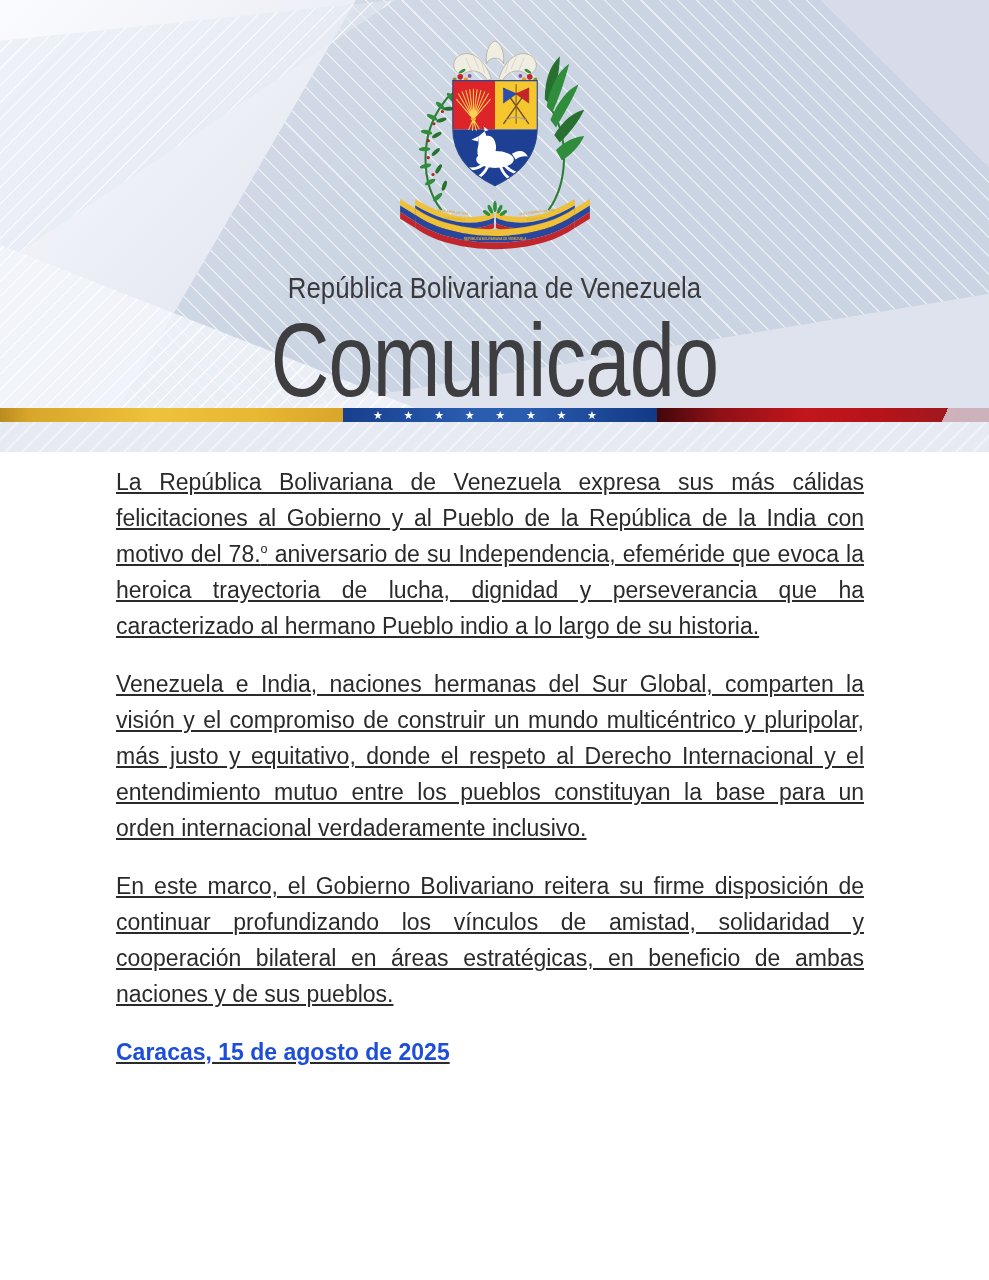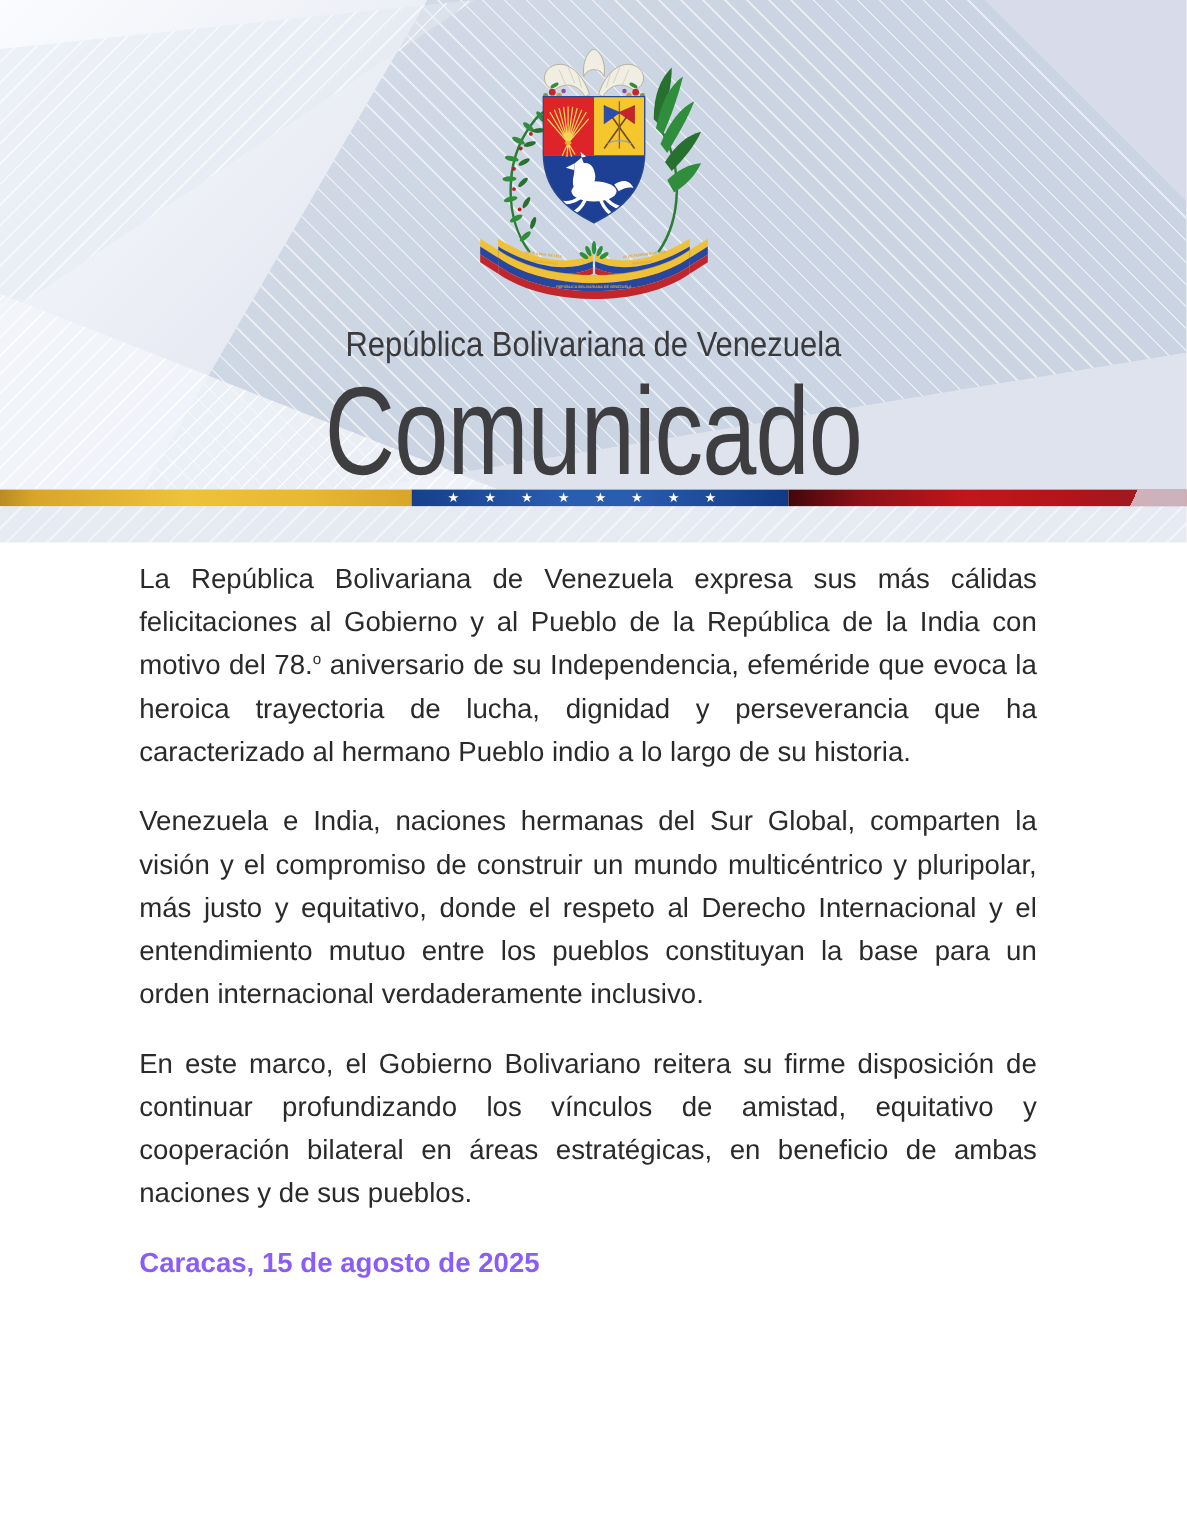--- a/index.html
+++ b/index.html
@@ -65,29 +65,29 @@
   }
   .stars span{color:#ffffff;font-size:11px;line-height:14px;}
   
   .subband{
     position:absolute;top:422px;left:0;width:989px;height:30px;
     background:
       repeating-linear-gradient(135deg, rgba(255,255,255,.45) 0 2px, rgba(255,255,255,0) 2px 12px),
       #e6eaf3;
   }
   
-  .doc{position:absolute;top:464px;left:116px;width:748px;color:#2a2a2a;}
+  .doc{position:absolute;top:464px;left:116px;width:748px;color:#2a2a2a;text-decoration:underline;}
   .doc p{
     margin:0 0 22px 0;font-size:23px;line-height:36px;text-align:justify;
   }
   .doc p.last{margin-bottom:4px;}
   .doc sup{font-size:.55em;vertical-align:super;line-height:0;}
   .dateline{
     margin:0;font-size:24px;line-height:36px;font-weight:bold;
-    text-align:right;color:#8b5cf6;
+    text-align:right;color:#1d4ed8;
   }
 </style>
 </head>
 <body>
 
 <div class="page">
 
   <div class="header">
     <div class="layer band-dark"></div>
     <div class="layer band-light-left"></div>
@@ -251,17 +251,17 @@
         </div>
     </div>
     <div class="seg red"></div>
   </div>
 
   <div class="subband"></div>
 
   <div class="doc">
     <p><span>La República Bolivariana de Venezuela expresa sus más cálidas felicitaciones al Gobierno y al Pueblo de la República de la India con motivo del 78.</span><sup>o</sup><span> aniversario de su Independencia, efeméride que evoca la heroica trayectoria de lucha, dignidad y perseverancia que ha caracterizado al hermano Pueblo indio a lo largo de su historia.</span></p>
     <p>Venezuela e India, naciones hermanas del Sur Global, comparten la visión y el compromiso de construir un mundo multicéntrico y pluripolar, más justo y equitativo, donde el respeto al Derecho Internacional y el entendimiento mutuo entre los pueblos constituyan la base para un orden internacional verdaderamente inclusivo.</p>
-    <p>En este marco, el Gobierno Bolivariano reitera su firme disposición de continuar profundizando los vínculos de amistad, equitativo y cooperación bilateral en áreas estratégicas, en beneficio de ambas naciones y de sus pueblos.</p>
+    <p>En este marco, el Gobierno Bolivariano reitera su firme disposición de continuar profundizando los vínculos de amistad, solidaridad y cooperación bilateral en áreas estratégicas, en beneficio de ambas naciones y de sus pueblos.</p>
     <p class="dateline">Caracas, 15 de agosto de 2025</p>
   </div>
 
 </div>
 
 </body></html>

